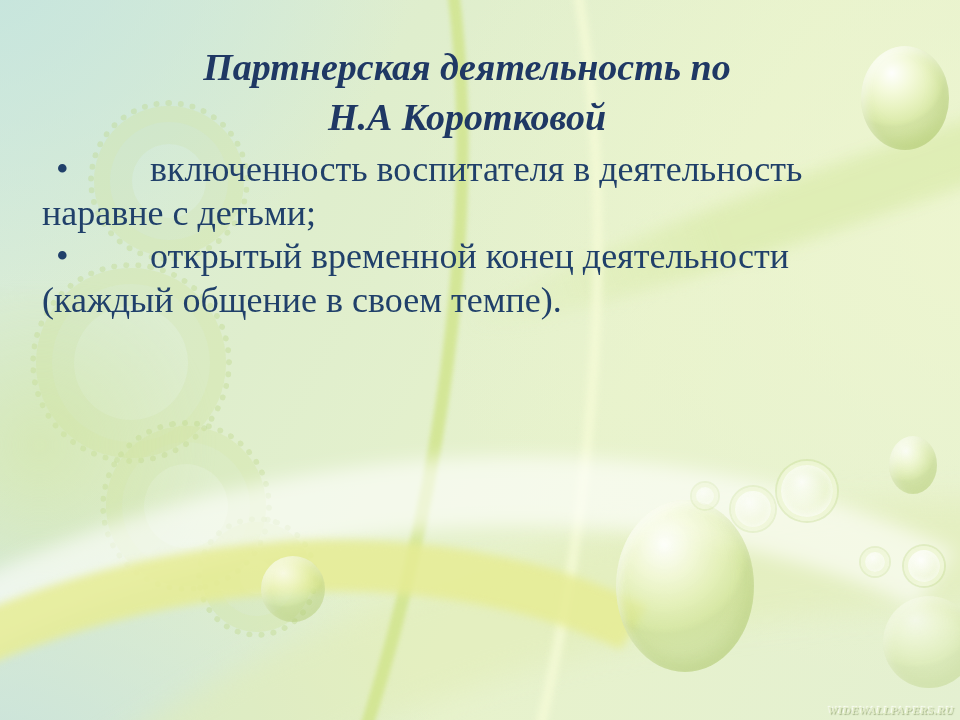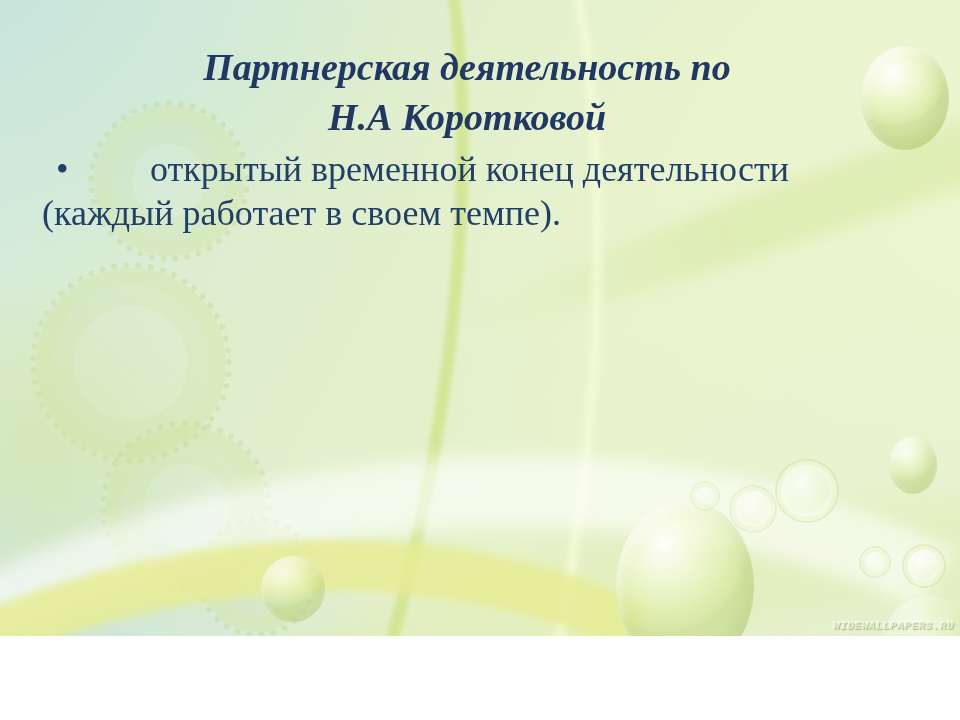--- a/index.html
+++ b/index.html
@@ -1,19 +1,19 @@
 <!DOCTYPE html>
 <html><head>
 <meta charset="utf-8">
 <style>
   html, body { margin: 0; padding: 0; background: #ffffff; }
   .slide {
     position: relative;
     width: 960px;
-    height: 636px;
+    height: 720px;
     overflow: hidden;
     font-family: "Liberation Serif", serif;
     background:
       radial-gradient(ellipse 820px 640px at -4% -6%, rgba(196,228,221,0.95) 0%, rgba(196,228,221,0) 55%),
       radial-gradient(ellipse 880px 560px at -2% 106%, rgba(200,226,221,0.9) 0%, rgba(200,226,221,0) 52%),
       radial-gradient(ellipse 1000px 760px at 106% 32%, rgba(238,246,208,0.95) 0%, rgba(238,246,208,0) 62%),
       linear-gradient(118deg, #d6ebdc 0%, #dfeecd 32%, #e7f2cc 62%, #e4f0d1 100%);
   }
   .bg-layer { position: absolute; inset: 0; overflow: hidden; }
   .bg-layer > div { position: absolute; pointer-events: none; }
@@ -132,21 +132,21 @@
     display: inline-block;
     width: 108px;
     padding-left: 14px;
     box-sizing: border-box;
   }
   .bullet-text { white-space: pre-line; }
 
   .watermark {
     position: absolute;
     right: 6px; bottom: 4px;
-    font-family: Liberation Mono, monospace;
+    font-family: Liberation Serif, serif;
     font-size: 11px;
     font-weight: bold;
     font-style: italic;
     letter-spacing: 0.5px;
     color: rgba(226,237,198,0.95);
     text-shadow: 1px 1px 1px rgba(118,138,84,0.55), -1px -1px 1px rgba(255,255,255,0.85);
   }
 </style>
 </head>
 <body>
@@ -174,19 +174,21 @@
     <div class="ring ring-2"></div>
     <div class="ring ring-3"></div>
     <div class="ring ring-4"></div>
     <div class="ring ring-5"></div>
   </div>
 
   <div class="title">Партнерская деятельность по
 Н.А Коротковой</div>
 
   <div class="content">
+    <p><span class="bullet-marker">•</span><span class="bullet-text">включенность воспитателя в деятельность
+наравне с детьми;</span></p>
     <p><span class="bullet-marker">•</span><span class="bullet-text">открытый временной конец деятельности
-(каждый работает в своем темпе).</span></p>
+(каждый общение в своем темпе).</span></p>
   </div>
 
   <div class="watermark">WIDEWALLPAPERS.RU</div>
 
 </div>
 
 </body></html>

